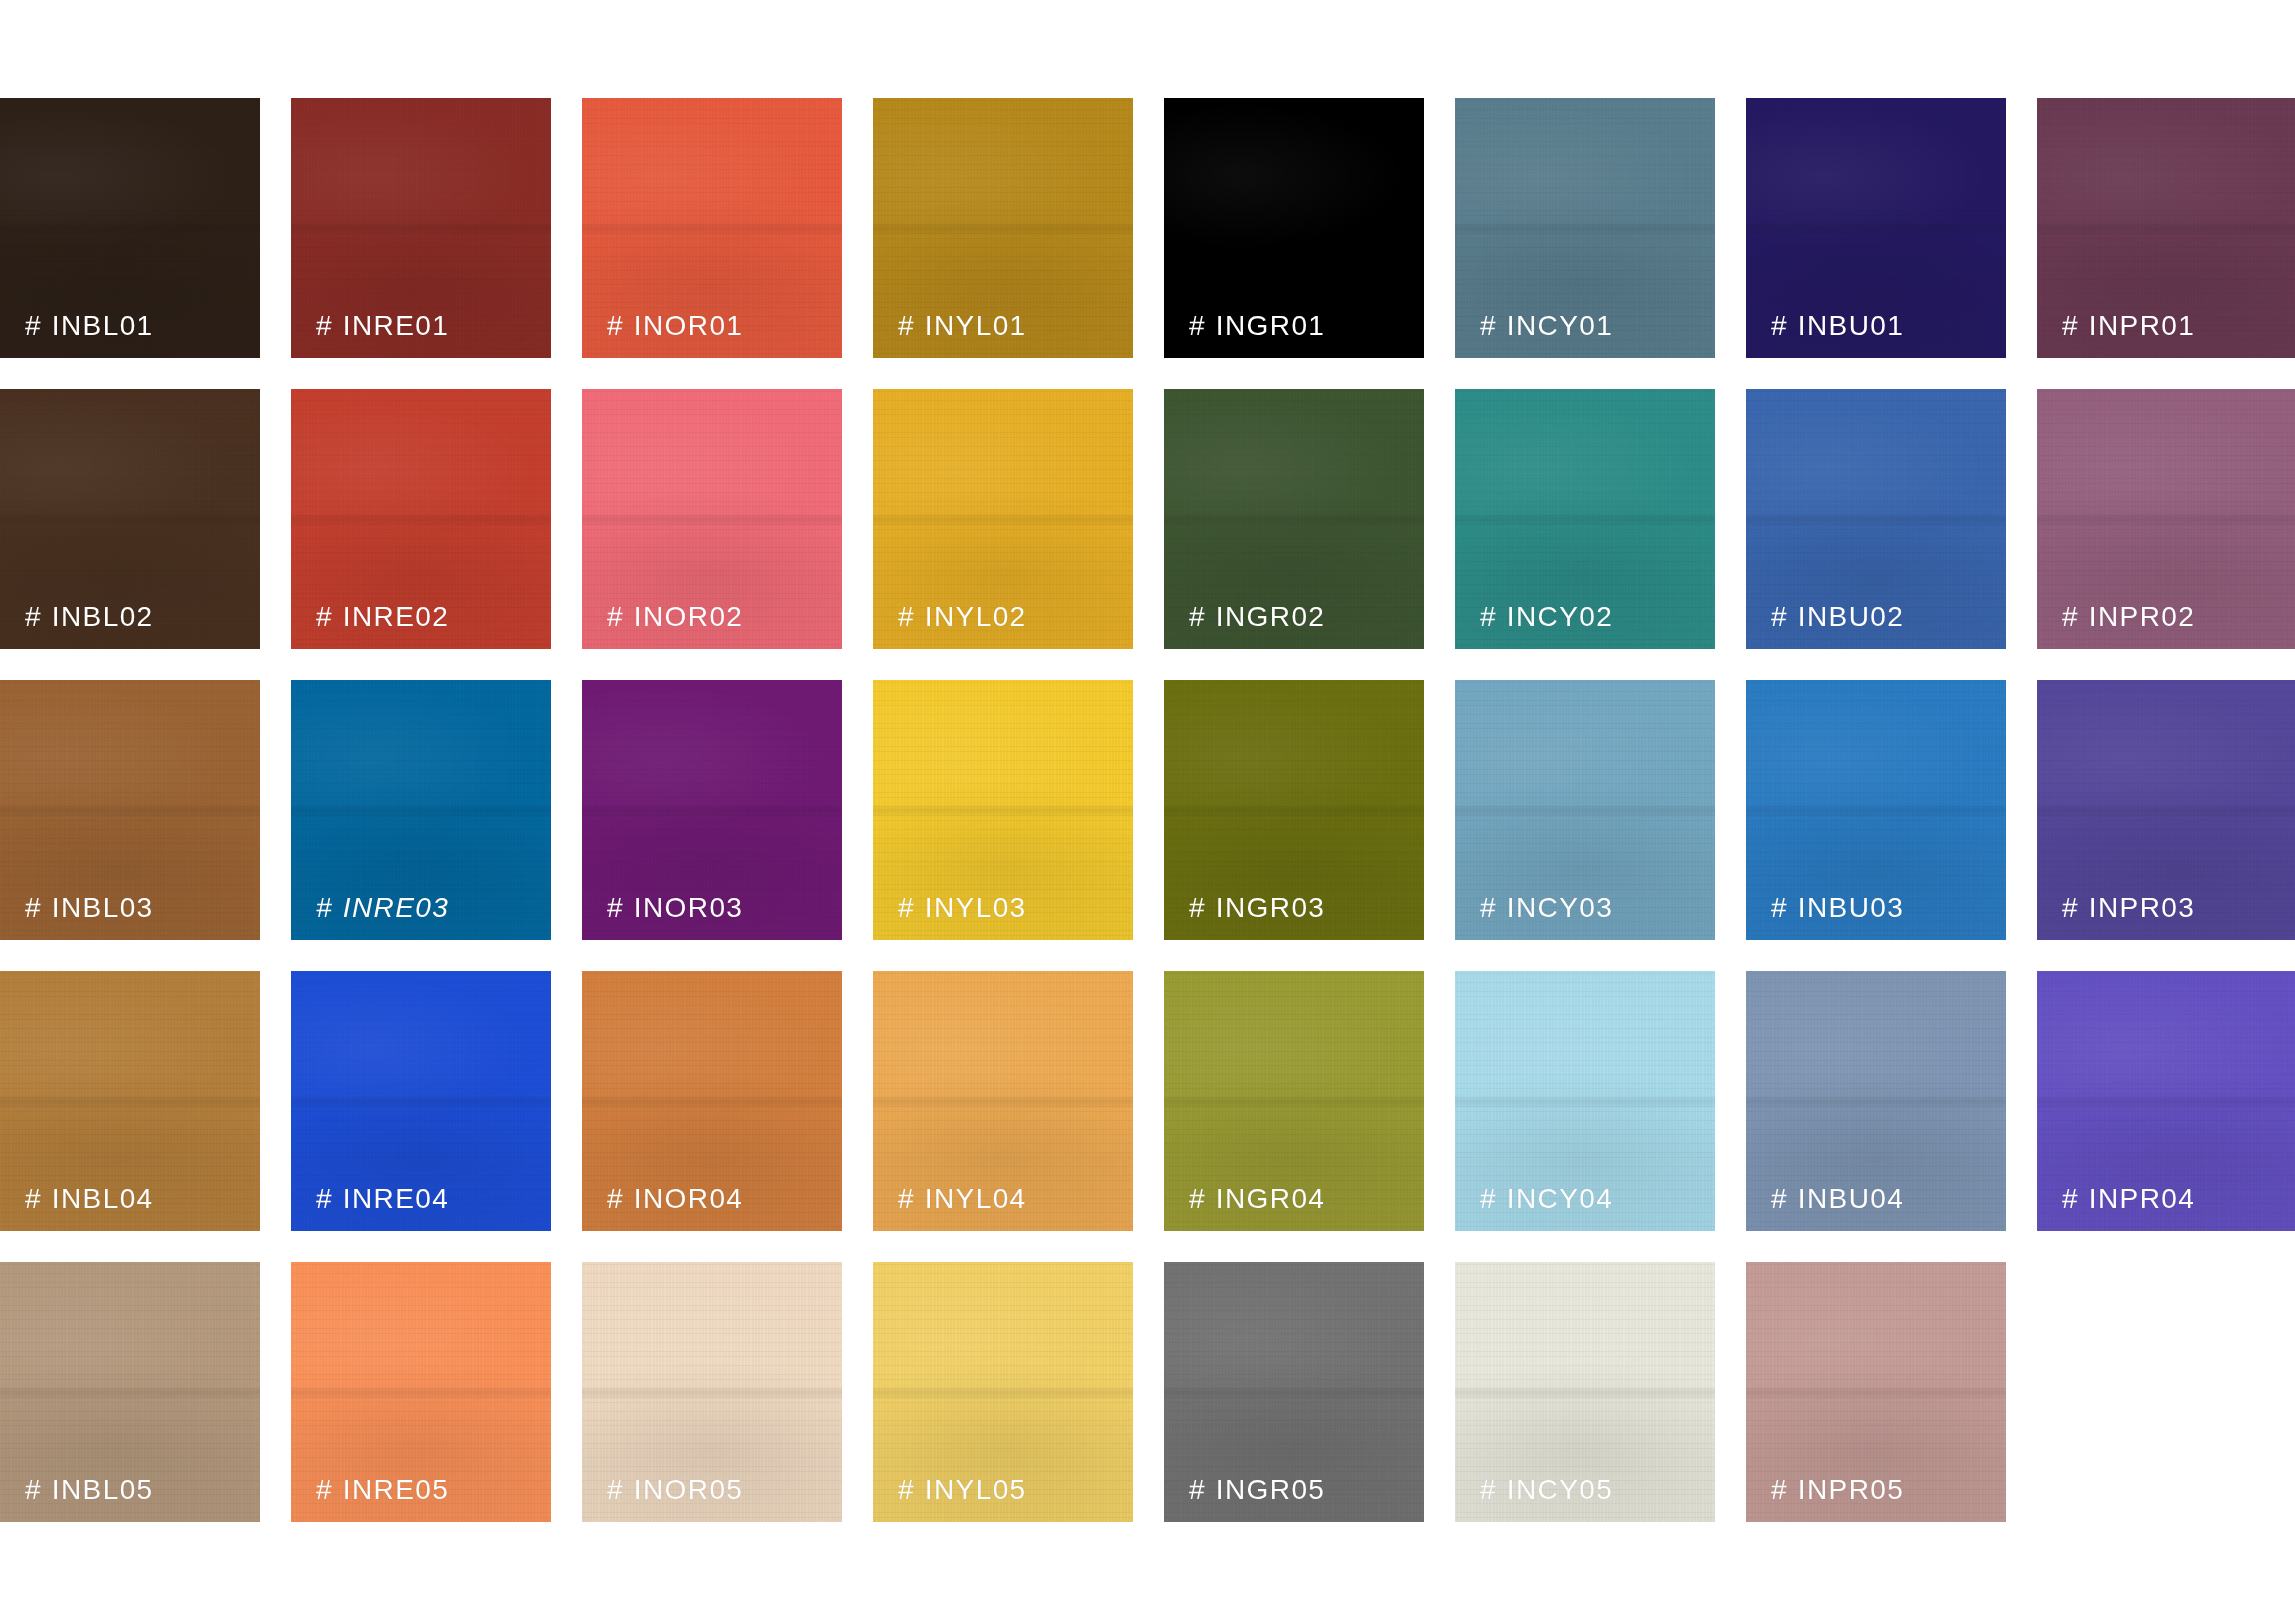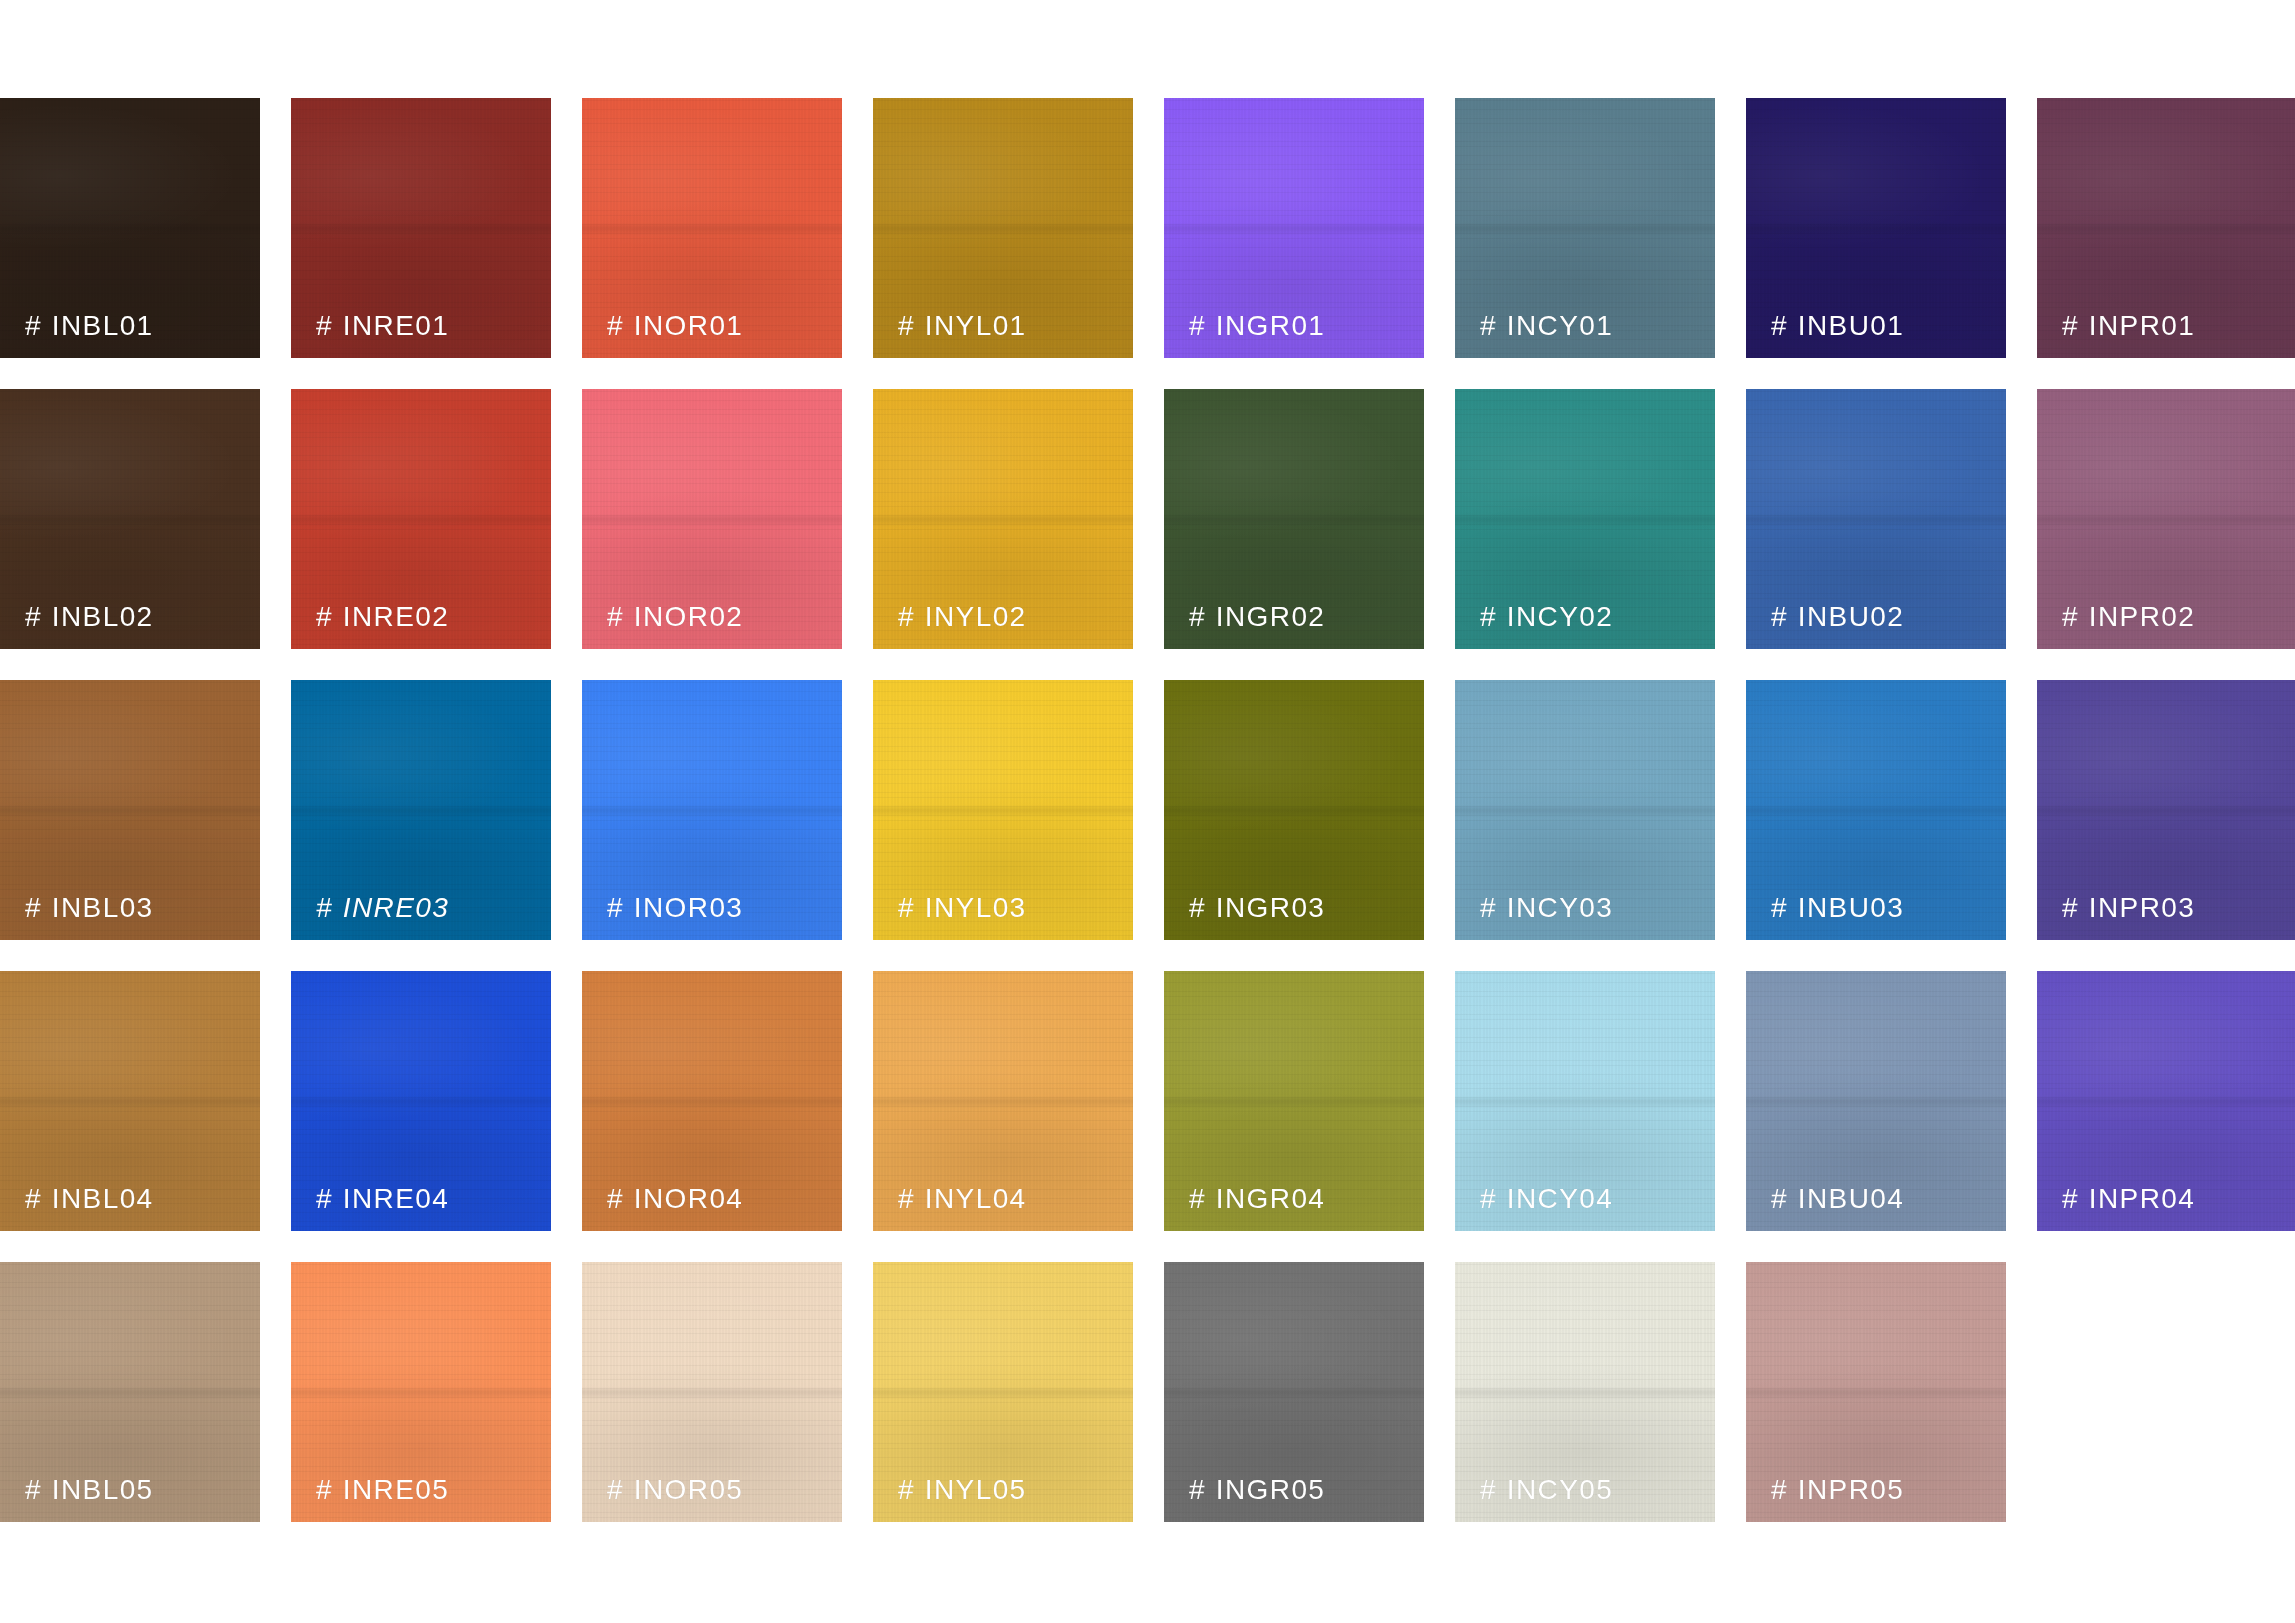--- a/index.html
+++ b/index.html
@@ -134,21 +134,21 @@
       <div class="swatch" style="background-color: rgb(232, 91, 62);">
         <div class="tex"></div>
         <div class="tex2"></div>
         <div class="label"><span class="hash">#</span><span class="code">INOR01</span></div>
       </div>
       <div class="swatch" style="background-color: rgb(184, 138, 28);">
         <div class="tex"></div>
         <div class="tex2"></div>
         <div class="label"><span class="hash">#</span><span class="code">INYL01</span></div>
       </div>
-      <div class="swatch" style="background-color: #8b5cf6; text-align: center;">
+      <div class="swatch" style="background-color: #000000; text-align: center;">
         <div class="tex"></div>
         <div class="tex2"></div>
         <div class="label"><span class="hash">#</span><span class="code">INGR01</span></div>
       </div>
       <div class="swatch" style="background-color: rgb(90, 126, 142); padding-left: 46px;">
         <div class="tex"></div>
         <div class="tex2"></div>
         <div class="label"><span class="hash">#</span><span class="code">INCY01</span></div>
       </div>
       <div class="swatch" style="background-color: rgb(36, 25, 99);">
@@ -204,21 +204,21 @@
       <div class="swatch" style="background-color: rgb(156, 100, 52);">
         <div class="tex"></div>
         <div class="tex2"></div>
         <div class="label"><span class="hash">#</span><span class="code">INBL03</span></div>
       </div>
       <div class="swatch" style="background-color: #0369a1; font-style: italic;">
         <div class="tex"></div>
         <div class="tex2"></div>
         <div class="label"><span class="hash">#</span><span class="code">INRE03</span></div>
       </div>
-      <div class="swatch" style="background-color: #3b82f6; padding-left: 11px;">
+      <div class="swatch" style="background-color: #701a75; padding-left: 11px;">
         <div class="tex"></div>
         <div class="tex2"></div>
         <div class="label"><span class="hash">#</span><span class="code">INOR03</span></div>
       </div>
       <div class="swatch" style="background-color: rgb(245, 203, 46);">
         <div class="tex"></div>
         <div class="tex2"></div>
         <div class="label"><span class="hash">#</span><span class="code">INYL03</span></div>
       </div>
       <div class="swatch" style="background-color: rgb(108, 112, 16);">

